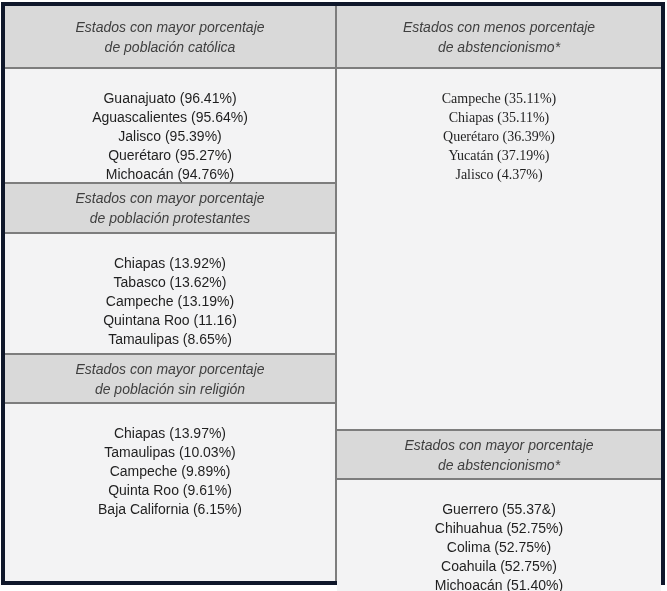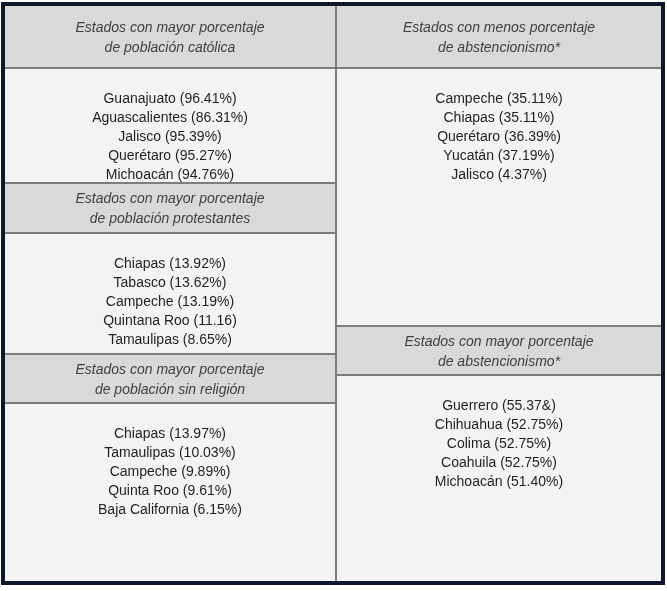--- a/index.html
+++ b/index.html
@@ -44,39 +44,39 @@
     padding-top: 20px;
     flex: 0 0 auto;
   }
   .cell.grow { flex: 1 1 auto; }
 
   
   .lc1 { height: 113px; }
   .lh2 { height: 52px; }
   .lc2 { height: 119px; }
   .lh3 { height: 51px; }
-  .rc1 { height: 256px; }
+  .rc1 { height: 360px; font-family: Liberation Serif, serif; }
   .rh2 { height: 51px; }
 
   .line { white-space: nowrap; }
 </style>
 </head>
 <body>
 
 <div class="tbl">
 
   <div class="col left">
 
     <div class="hdr h-first">
       <span>Estados con mayor porcentaje</span>
       <span>de población católica</span>
     </div>
     <div class="cell lc1">
       <div class="line">Guanajuato (96.41%)</div>
-      <div class="line">Aguascalientes (86.31%)</div>
+      <div class="line">Aguascalientes (95.64%)</div>
       <div class="line">Jalisco (95.39%)</div>
       <div class="line">Querétaro (95.27%)</div>
       <div class="line">Michoacán (94.76%)</div>
     </div>
 
     <div class="hdr mid lh2">
       <span>Estados con mayor porcentaje</span>
       <span>de población protestantes</span>
     </div>
     <div class="cell lc2">

